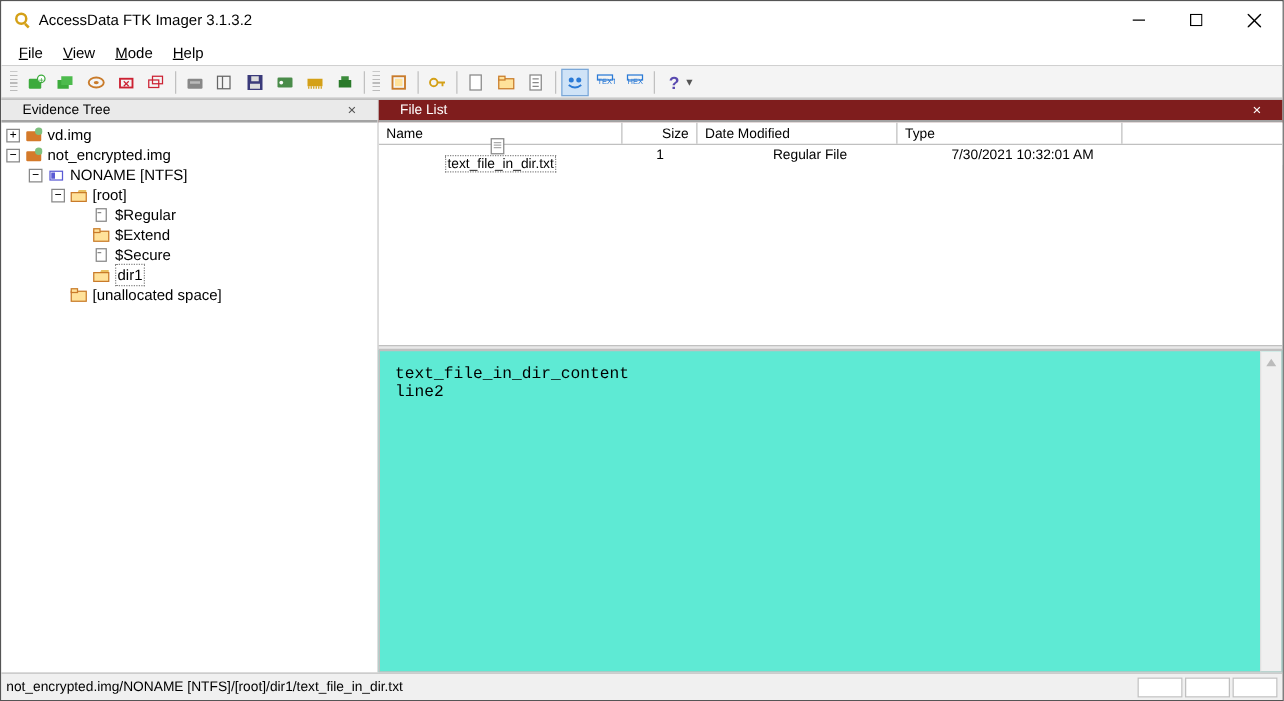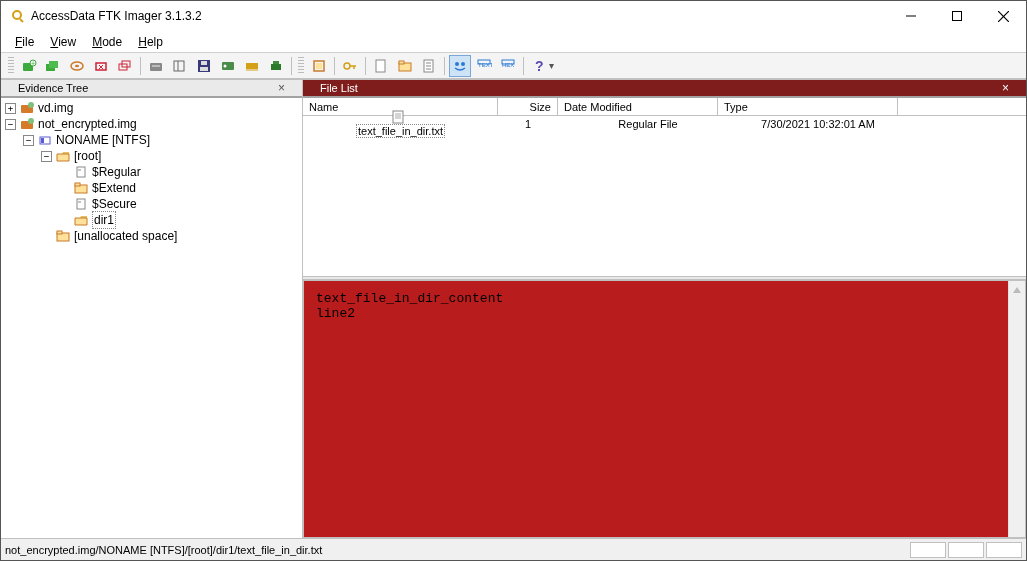--- a/index.html
+++ b/index.html
@@ -135,21 +135,21 @@
   .fl-row.sel { background:#fff; }
   .fl-cell { padding:0 6px; font-size:11px; display:flex;align-items:center;flex-direction:column; }
   .fl-cell.name { width:195px; }
   .fl-cell.name .file-icon { width:14px;margin-right:3px;display:inline-flex;}
   .fl-cell.name .nm { border:1px dotted #888; padding:0 1px; }
   .fl-cell.size { width:60px; justify-content:flex-end; }
   .fl-cell.type { width:180px; }
   .fl-cell.date { width:160px; }
   .splitter-h { height:4px; background:#e8e8e8; border-top:1px solid #c0c0c0; border-bottom:1px solid #c0c0c0; cursor:row-resize;}
   .content-pane {
-    flex:1; background:#b91c1c; border:1px solid #c0c0c0; margin:0;
+    flex:1; background:#5eead4; border:1px solid #c0c0c0; margin:0;
     display:flex;
   }
   .content-text {
     flex:1; padding:10px 12px; font-family:"Courier New",monospace; font-size:13px;
     white-space:pre; overflow:auto;
   }
   .scroll-marker { width:17px; background:#f0f0f0; border-left:1px solid #e0e0e0; display:flex;align-items:flex-start;justify-content:center;padding-top:4px;color:#888;}
   .statusbar {
     height:22px; background:#f0f0f0; border-top:1px solid #c0c0c0;
     display:flex;align-items:center; padding:0 4px; font-size:11px;

